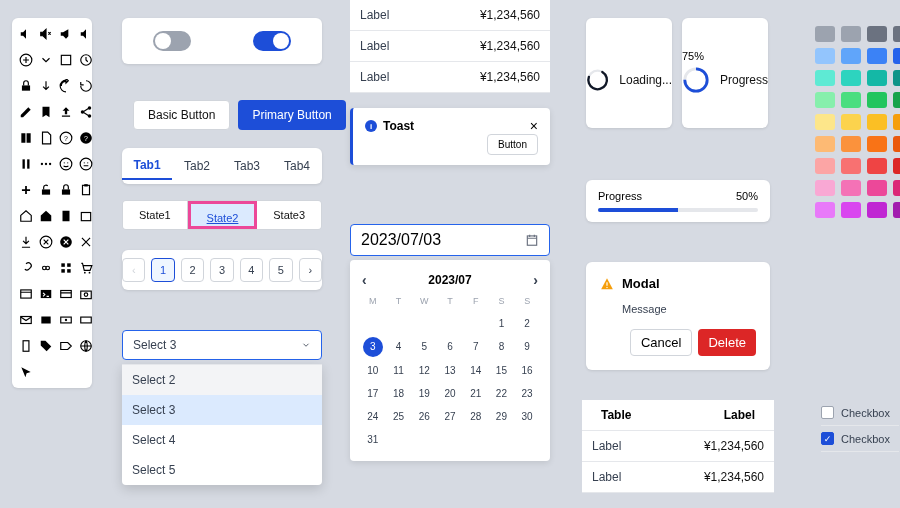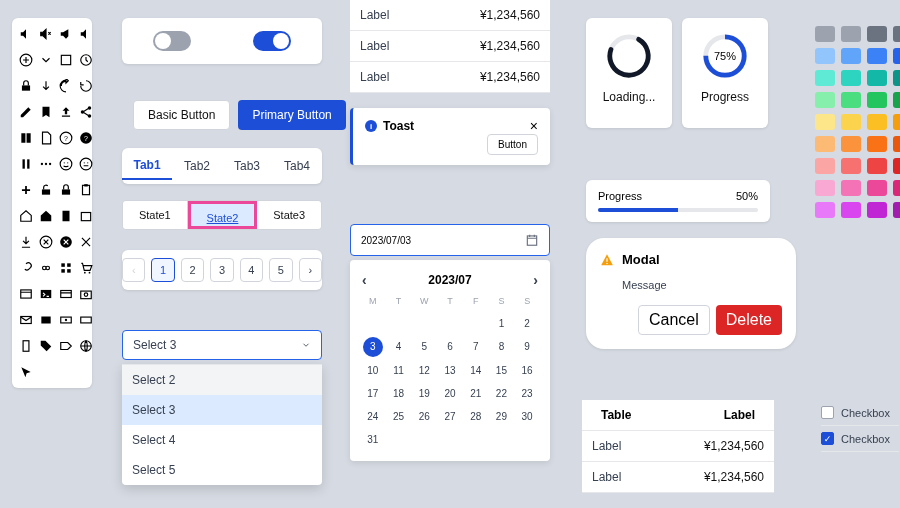--- a/index.html
+++ b/index.html
@@ -61,54 +61,54 @@
 
 .toast { position: absolute; left: 350px; top: 108px; width: 200px; background: #fff; border-left: 3px solid #1D4ED8; border-radius: 4px; box-shadow: 0 2px 6px rgba(0,0,0,.1); padding: 10px 12px; }
 .toast-h { display: flex; align-items: center; gap: 6px; justify-content: space-between; }
 .toast-t { display: flex; align-items: center; gap: 6px; font-size: 12px; font-weight: 700; }
 .info-ic { width: 12px; height: 12px; border-radius: 50%; background: #1D4ED8; color: #fff; font-size: 8px; display: flex; align-items: center; justify-content: center; }
 .toast-d { font-size: 11px; color: #6B7280; margin: 6px 0 10px 18px; }
 .toast-b { text-align: right; }
 .toast-b button { font-size: 10px; padding: 4px 10px; border: 1px solid #D1D5DB; background: #fff; border-radius: 4px; cursor: pointer; }
 
 
-.dateinput { position: absolute; left: 350px; top: 224px; width: 200px; height: 32px; border: 1.5px solid #2563EB; border-radius: 4px; background: #fff; display: flex; align-items: center; justify-content: space-between; padding: 0 10px; font-size: 10px; }
+.dateinput { position: absolute; left: 350px; top: 224px; width: 200px; height: 32px; border: 1.5px solid #2563EB; border-radius: 4px; background: #fff; display: flex; align-items: center; justify-content: space-between; padding: 0 10px; font-size: 16px; }
 .dateinput svg { width: 14px; height: 14px; fill: #6B7280; }
 
 
 .cal { position: absolute; left: 350px; top: 260px; width: 200px; background: #fff; border-radius: 4px; box-shadow: 0 2px 6px rgba(0,0,0,.1); padding: 8px 10px 12px; }
 .cal-h { display: flex; align-items: center; justify-content: space-between; font-size: 12px; font-weight: 600; padding: 4px 2px 8px; }
 .cal-nav { cursor: pointer; font-size: 14px; color: #374151; }
 .cal-grid { display: grid; grid-template-columns: repeat(7, 1fr); gap: 4px 0; text-align: center; font-size: 10px; }
 .cal-grid .dow { color: #9CA3AF; font-size: 9px; padding-bottom: 4px; }
 .cal-grid .d { color: #374151; padding: 4px 0; cursor: pointer; }
 .cal-grid .d.muted { color: #D1D5DB; }
 .cal-grid .d.sel { background: #1D4ED8; color: #fff; border-radius: 50%; width: 20px; height: 20px; line-height: 20px; margin: 0 auto; padding: 0; }
 
 
-.circ { position: absolute; top: 18px; width: 86px; height: 110px; display: flex; flex-direction: column; align-items: center; gap: 10px; }
+.circ { position: absolute; top: 18px; width: 86px; height: 110px; display: flex; flex-direction: row; align-items: center; gap: 10px; }
 .circ.c1 { left: 586px; }
 .circ.c2 { left: 682px; }
 .circ svg { width: 48px; height: 48px; }
 .circ .lbl { font-size: 12px; color: #111; }
 .circ .pct { position: absolute; top: 32px; font-size: 11px; }
 
 
 .progcard { position: absolute; left: 586px; top: 180px; width: 184px; padding: 10px 12px; }
 .progcard .ph { display: flex; justify-content: space-between; font-size: 11px; margin-bottom: 6px; }
 .progcard .bar { height: 4px; background: #E5E7EB; border-radius: 2px; overflow: hidden; }
 .progcard .fill { height: 100%; width: 50%; background: #1D4ED8; }
 
 
-.modal { position: absolute; left: 586px; top: 238px; width: 210px; padding: 14px; border-radius: 18px; }
+.modal { position: absolute; left: 586px; top: 262px; width: 184px; padding: 14px; }
 .modal .mh { display: flex; align-items: center; gap: 8px; font-size: 13px; font-weight: 700; }
 .warn-ic { width: 14px; height: 14px; }
 .modal .msg { font-size: 11px; color: #374151; margin: 12px 0 14px 22px; }
 .modal .mbtn { display: flex; justify-content: flex-end; gap: 6px; }
-.modal .mbtn button { font-size: 16px; padding: 5px 10px; border-radius: 4px; cursor: pointer; }
+.modal .mbtn button { font-size: 13px; padding: 5px 10px; border-radius: 4px; cursor: pointer; }
 .modal .cancel { background: #fff; border: 1px solid #D1D5DB; }
 .modal .delete { background: #DC2626; color: #fff; border: none; text-align: center; }
 
 
 .table.t2 { left: 582px; top: 400px; width: 192px; }
 .table .hdr { font-weight: 700; background: #fff; display: flex; justify-content: space-between; padding: 8px 19px; border-bottom: 1px solid #E5E7EB; font-size: 12px; }
 
 
 .swatches { position: absolute; left: 815px; top: 26px; display: grid; grid-template-columns: repeat(4, 20px); gap: 6px; }
 .sw { width: 20px; height: 16px; border-radius: 3px; }

